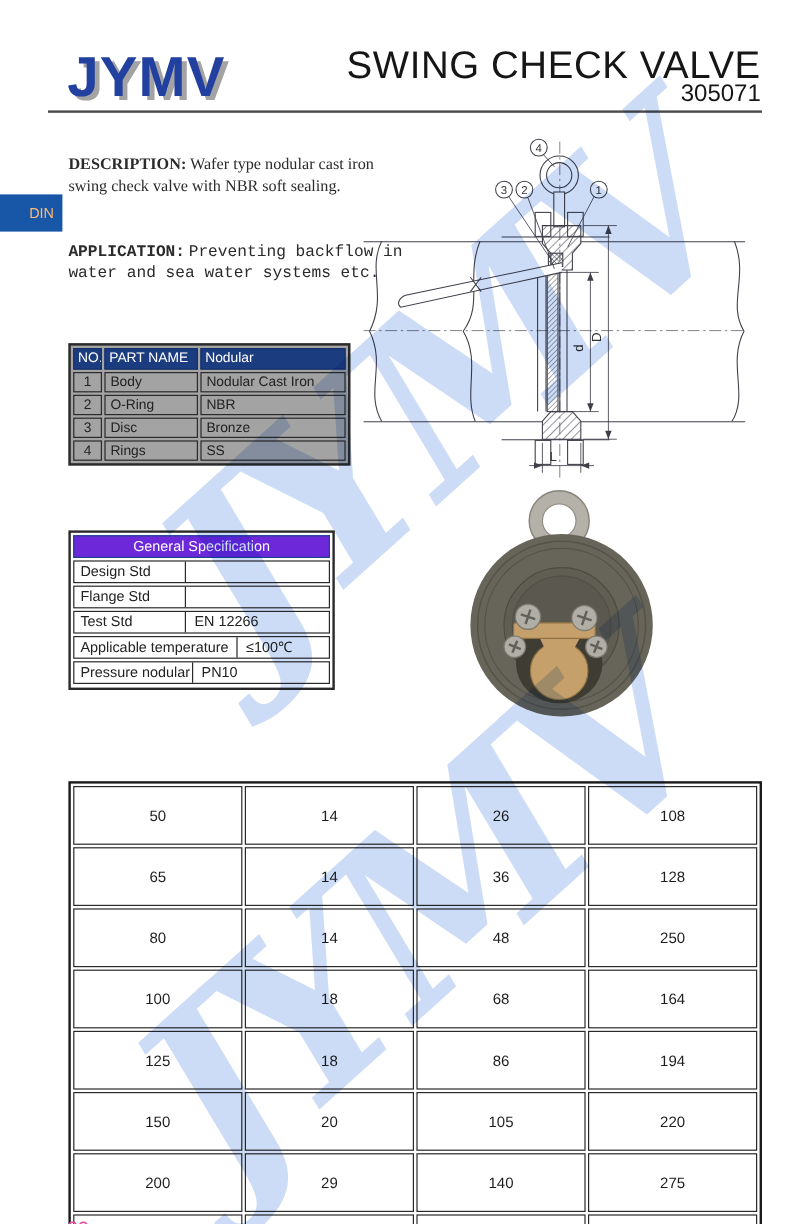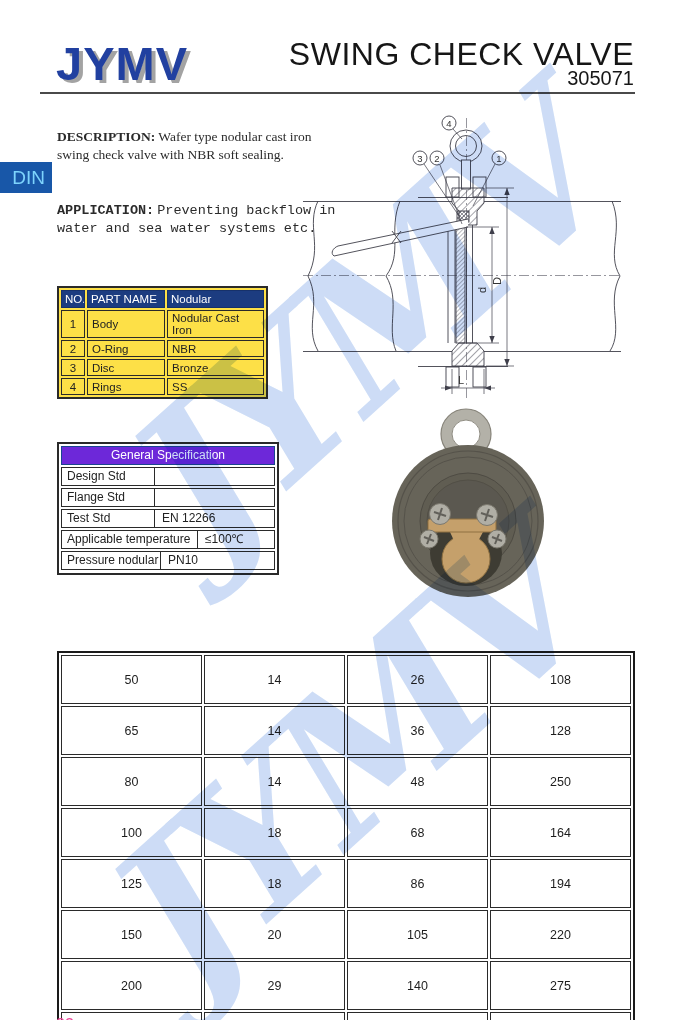--- a/index.html
+++ b/index.html
@@ -16,33 +16,33 @@
   }
   .title {
     position:absolute; right:41px; top:36px;
     font-size:32px; letter-spacing:0.5px; color:#161616; white-space:nowrap;
   }
   .code { position:absolute; right:41px; top:67px; font-size:20px; color:#161616;text-align:center; }
   .header-rule { position:absolute; left:40px; right:40px; top:92px; height:2px; background:#4a4a4a; }
   
   .din-tab {
     position:absolute; left:0; top:162px; width:52px; height:31px;
-    background:#1857a8; color:#7dd3fc; font-size:19px;
+    background:#1857a8; color:#fdba74; font-size:12px;
     display:flex; align-items:center; justify-content:flex-end; padding-right:7px; box-sizing:border-box;
   }
   
   .textblock { position:absolute; left:57px; width:282px; font-size:13.5px; line-height:17.5px; color:#2b2b2b; }
   .textblock b { margin-right:3px; }
   #desc-block { top:128px;font-family:Liberation Serif, serif; }
   #app-block  { top:202px;font-family:Liberation Mono, monospace; }
   
   table.parts {
-    position:absolute; left:57px; top:286px; width:211px;
+    position:absolute; left:57px; top:286px; width:235px;
     border-collapse:separate; border-spacing:2px;
-    border:2px solid #2a2a2a; background:#fde047; table-layout:fixed;
+    border:2px solid #2a2a2a; background:#a3a3a3; table-layout:fixed;
   }
   table.parts th {
     background:#1c3c80; color:#fff; font-weight:normal; text-align:left;
     font-size:11.5px; height:14px; padding:1px 3px; border:1px solid #16316b; overflow:hidden;
   }
   table.parts td { border:1px solid #2a2a2a; font-size:11.5px; height:13px; padding:1px 4px; color:#222; }
   table.parts td.num { text-align:center; padding:1px 0; }
   
   .spec {
     position:absolute; left:57px; top:442px; width:222px;

